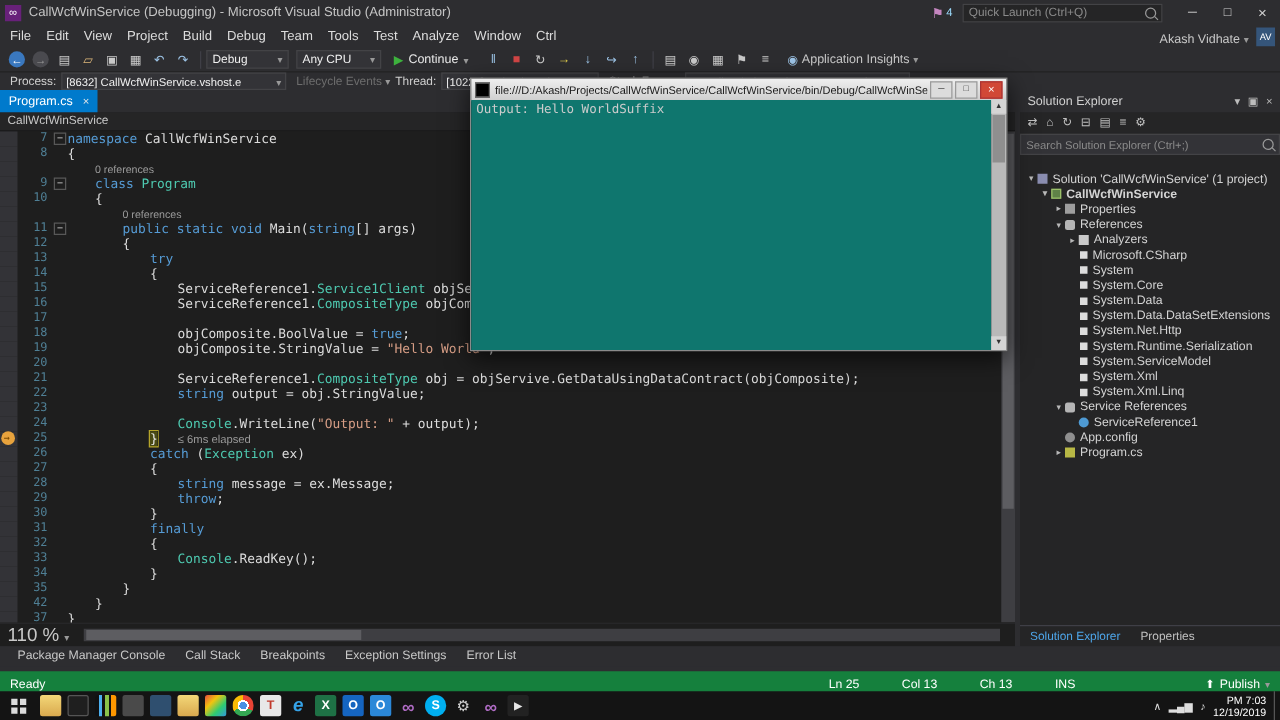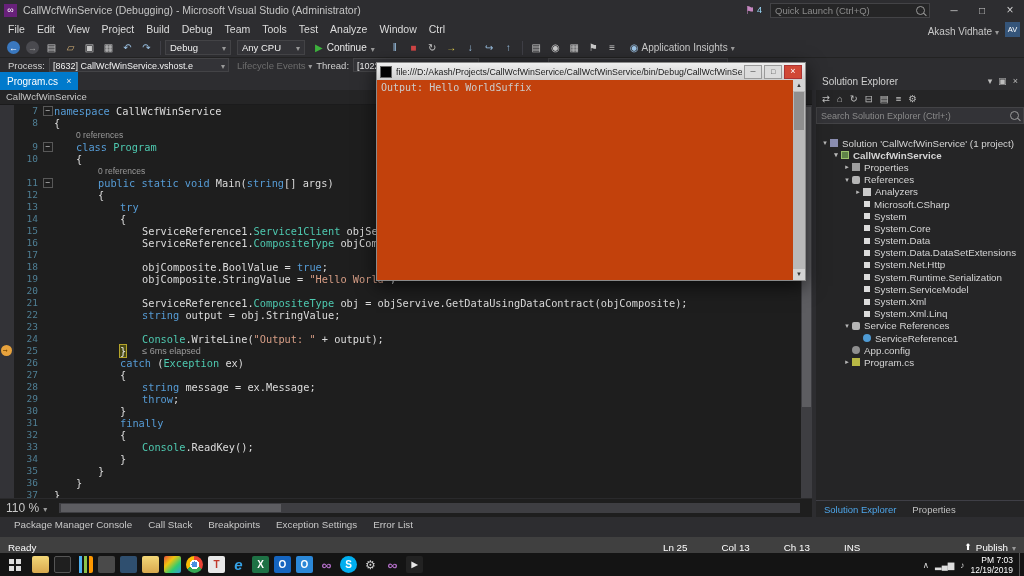--- a/index.html
+++ b/index.html
@@ -78,21 +78,21 @@
   .fold::before{content:"−";position:absolute;left:1px;top:1px;width:8px;height:8px;border:1px solid #585858;color:#c5c5c5;
                 font-size:8px;line-height:8px;background:#1e1e1e}
   .ltext{color:#dcdcdc}
   .ann-text{font-family:"Liberation Sans",sans-serif;font-size:8.5px;color:#9b9b9b}
   .tok-kw{color:#569cd6}.tok-ty{color:#4ec9b0}.tok-str{color:#d69d85}.tok-pl{color:#dcdcdc}
   .tok-cur{background:#4a4a14;box-shadow:0 0 0 1px #b5a42a;color:#e8e8e8}
   .perf{font-family:"Liberation Sans",sans-serif;font-size:9px;color:#9a9a9a;margin-left:16px}
   #vscroll{position:absolute;right:0;top:0;bottom:0;width:11px;background:#3e3e42}
   #vscroll .thumb{position:absolute;left:1px;top:2px;width:9px;height:300px;background:#5d5d61}
   #zoomrow{height:18px;background:#1e1e1e;display:flex;align-items:center;border-top:1px solid #2a2a2c}
-  .zoom-box{display:flex;align-items:center;color:#c8c8c8;font-size:12px;padding:0 6px}
+  .zoom-box{display:flex;align-items:center;color:#c8c8c8;font-size:15px;padding:0 6px}
   .hscroll{flex:1;height:10px;background:#3e3e42;margin:0 12px 0 6px;position:relative}
   .hscroll .thumb{position:absolute;left:2px;top:1px;height:8px;width:220px;background:#5d5d61}
   
   #panel-col{width:208px;flex:none;margin-left:4px;background:#252526;display:flex;flex-direction:column;font-size:10px}
   .panel-header{height:18px;display:flex;align-items:center;background:#2d2d30;padding:0 6px;color:#d0d0d0;font-size:10px}
   .panel-header .ph-icons{margin-left:auto;display:flex;gap:6px;color:#bdbdbd;font-size:9px}
   .panel-tools{height:16px;display:flex;align-items:center;gap:7px;padding:0 6px;color:#c0c0c0;font-size:9.5px;background:#252526}
   .panel-search{height:15px;margin:1px 0;background:#333337;border:1px solid #434346;display:flex;align-items:center;
                 justify-content:space-between;padding:0 4px;color:#8a8a8a;font-size:9px}
   #tree{flex:1;overflow:hidden;padding-top:12px}
@@ -120,31 +120,31 @@
            border:1px solid #8a8a8a;box-shadow:0 5px 18px rgba(0,0,0,.65);background:#0c0c0c;box-sizing:border-box}
   .con-title{height:17px;background:linear-gradient(#efefef,#cfcfcf);display:flex;align-items:center;padding:0 3px;border-bottom:1px solid #999}
   .con-ico{width:10px;height:10px;background:#000;border:1px solid #666;margin-right:4px;flex:none}
   .con-title-text{font-size:8.8px;color:#1a1a1a;white-space:nowrap;overflow:hidden;flex:1}
   .con-btn{width:16px;height:12px;border:1px solid #9a9a9a;background:#dcdcdc;margin-left:2px;flex:none;
            font-size:7px;line-height:11px;text-align:center;color:#333}
   .con-btn.close{background:#d14836;color:#fff;border-color:#a33}
   [data-name="console-minimize-button"]::after{content:"─"}
   [data-name="console-maximize-button"]::after{content:"□"}
   [data-name="console-close-button"]::after{content:"×";font-size:9px}
-  .con-body{position:absolute;top:17px;left:0;right:12px;bottom:0;background:#c2410c;padding:2px 4px;
+  .con-body{position:absolute;top:17px;left:0;right:12px;bottom:0;background:#0f766e;padding:2px 4px;
             font-family:"DejaVu Sans Mono",monospace;font-size:10px;color:#cccccc}
   .con-scroll{position:absolute;top:17px;right:0;bottom:0;width:12px;background:#b9b9b9;display:flex;flex-direction:column;align-items:center}
   .con-arrow{width:12px;height:11px;background:#d4d4d4;color:#333;font-size:6px;line-height:11px;text-align:center;flex:none}
   .con-thumb{width:10px;height:38px;background:#8f8f8f;margin-top:1px}
   .con-scroll .spacer{flex:1}
   
   #bottom-tabs{top:517px;height:16px;background:#2d2d30;padding-left:6px;box-sizing:border-box}
   .btab{padding:0 8px;font-size:9.8px;color:#c8c8c8;line-height:16px}
   
-  #statusbar{top:537px;height:20px;background:#404040;color:#fff;font-size:9.8px;padding:0 8px;box-sizing:border-box}
+  #statusbar{top:537px;height:20px;background:#15803d;color:#fff;font-size:9.8px;padding:0 8px;box-sizing:border-box}
   .sb-item{margin-right:34px;white-space:nowrap}
   .sb-group{margin-left:auto;display:flex;margin-right:70px}
   .sb-pub{display:flex;align-items:center;gap:4px}
   .pub-arrow{color:#fff;font-size:9px}
   
   #taskbar{top:553px;height:23px;background:#141414;padding:0;align-items:center}
   #start{width:30px;height:23px;display:flex;align-items:center;justify-content:center;flex:none}
   .winlogo{width:12px;height:12px;background-image:linear-gradient(#dcdcdc,#dcdcdc),linear-gradient(#dcdcdc,#dcdcdc),linear-gradient(#dcdcdc,#dcdcdc),linear-gradient(#dcdcdc,#dcdcdc);
            background-size:5px 5px;background-position:0 0,7px 0,0 7px,7px 7px;background-repeat:no-repeat}
   #task-icons{display:flex;align-items:center;gap:5px;margin-left:2px}
@@ -333,21 +333,21 @@
           <div class="code-row" data-name="code-line"><span class="margin" data-name="breakpoint-margin"></span><span class="lnum" data-name="line-number">26</span><span class="foldcol" data-name="fold-column"></span><span class="ltext" data-name="line-content" style="padding-left: 66px;"><span class="tok-kw" data-name="code-token">catch</span><span class="tok-pl" data-name="code-token"> (</span><span class="tok-ty" data-name="code-token">Exception</span><span class="tok-pl" data-name="code-token"> ex)</span></span></div>
           <div class="code-row" data-name="code-line"><span class="margin" data-name="breakpoint-margin"></span><span class="lnum" data-name="line-number">27</span><span class="foldcol" data-name="fold-column"></span><span class="ltext" data-name="line-content" style="padding-left: 66px;"><span class="tok-pl" data-name="code-token">{</span></span></div>
           <div class="code-row" data-name="code-line"><span class="margin" data-name="breakpoint-margin"></span><span class="lnum" data-name="line-number">28</span><span class="foldcol" data-name="fold-column"></span><span class="ltext" data-name="line-content" style="padding-left: 88px;"><span class="tok-kw" data-name="code-token">string</span><span class="tok-pl" data-name="code-token"> message = ex.Message;</span></span></div>
           <div class="code-row" data-name="code-line"><span class="margin" data-name="breakpoint-margin"></span><span class="lnum" data-name="line-number">29</span><span class="foldcol" data-name="fold-column"></span><span class="ltext" data-name="line-content" style="padding-left: 88px;"><span class="tok-kw" data-name="code-token">throw</span><span class="tok-pl" data-name="code-token">;</span></span></div>
           <div class="code-row" data-name="code-line"><span class="margin" data-name="breakpoint-margin"></span><span class="lnum" data-name="line-number">30</span><span class="foldcol" data-name="fold-column"></span><span class="ltext" data-name="line-content" style="padding-left: 66px;"><span class="tok-pl" data-name="code-token">}</span></span></div>
           <div class="code-row" data-name="code-line"><span class="margin" data-name="breakpoint-margin"></span><span class="lnum" data-name="line-number">31</span><span class="foldcol" data-name="fold-column"></span><span class="ltext" data-name="line-content" style="padding-left: 66px;"><span class="tok-kw" data-name="code-token">finally</span></span></div>
           <div class="code-row" data-name="code-line"><span class="margin" data-name="breakpoint-margin"></span><span class="lnum" data-name="line-number">32</span><span class="foldcol" data-name="fold-column"></span><span class="ltext" data-name="line-content" style="padding-left: 66px;"><span class="tok-pl" data-name="code-token">{</span></span></div>
           <div class="code-row" data-name="code-line"><span class="margin" data-name="breakpoint-margin"></span><span class="lnum" data-name="line-number">33</span><span class="foldcol" data-name="fold-column"></span><span class="ltext" data-name="line-content" style="padding-left: 88px;"><span class="tok-ty" data-name="code-token">Console</span><span class="tok-pl" data-name="code-token">.ReadKey();</span></span></div>
           <div class="code-row" data-name="code-line"><span class="margin" data-name="breakpoint-margin"></span><span class="lnum" data-name="line-number">34</span><span class="foldcol" data-name="fold-column"></span><span class="ltext" data-name="line-content" style="padding-left: 66px;"><span class="tok-pl" data-name="code-token">}</span></span></div>
           <div class="code-row" data-name="code-line"><span class="margin" data-name="breakpoint-margin"></span><span class="lnum" data-name="line-number">35</span><span class="foldcol" data-name="fold-column"></span><span class="ltext" data-name="line-content" style="padding-left: 44px;"><span class="tok-pl" data-name="code-token">}</span></span></div>
-          <div class="code-row" data-name="code-line"><span class="margin" data-name="breakpoint-margin"></span><span class="lnum" data-name="line-number">36</span><span class="foldcol" data-name="fold-column"></span><span class="ltext" data-name="line-content" style="padding-left: 22px;"><span class="tok-pl" data-name="code-token">}</span></span></div>
+          <div class="code-row" data-name="code-line"><span class="margin" data-name="breakpoint-margin"></span><span class="lnum" data-name="line-number">42</span><span class="foldcol" data-name="fold-column"></span><span class="ltext" data-name="line-content" style="padding-left: 22px;"><span class="tok-pl" data-name="code-token">}</span></span></div>
           <div class="code-row" data-name="code-line"><span class="margin" data-name="breakpoint-margin"></span><span class="lnum" data-name="line-number">37</span><span class="foldcol" data-name="fold-column"></span><span class="ltext" data-name="line-content" style="padding-left: 0px;"><span class="tok-pl" data-name="code-token">}</span></span></div>
         </div>
       <div id="vscroll" data-name="editor-vertical-scrollbar">
           <div class="thumb" data-name="scrollbar-thumb"></div>
         </div>
     </div>
     <div id="zoomrow" data-name="editor-bottom-bar">
       <span class="zoom-box" data-name="zoom-dropdown">
         <span data-name="zoom-value">110 %</span>
         <span class="caret" data-name="chevron-down-icon" style="margin-left:4px"></span>

